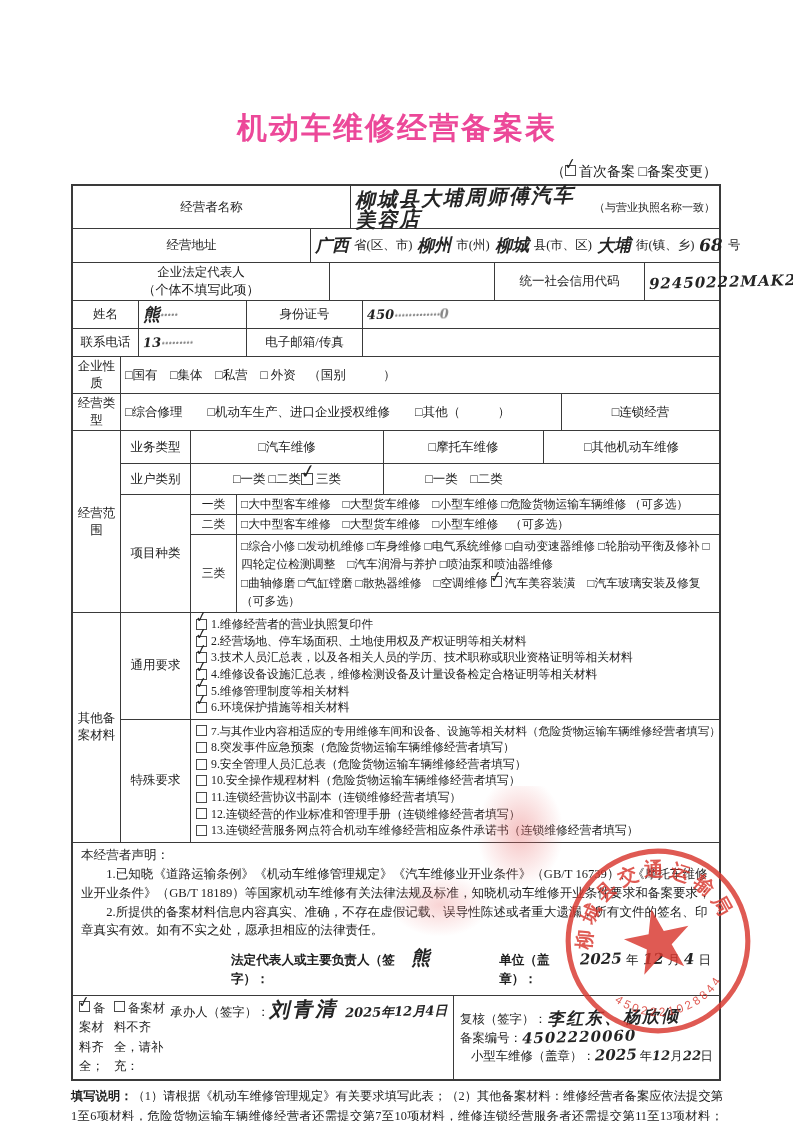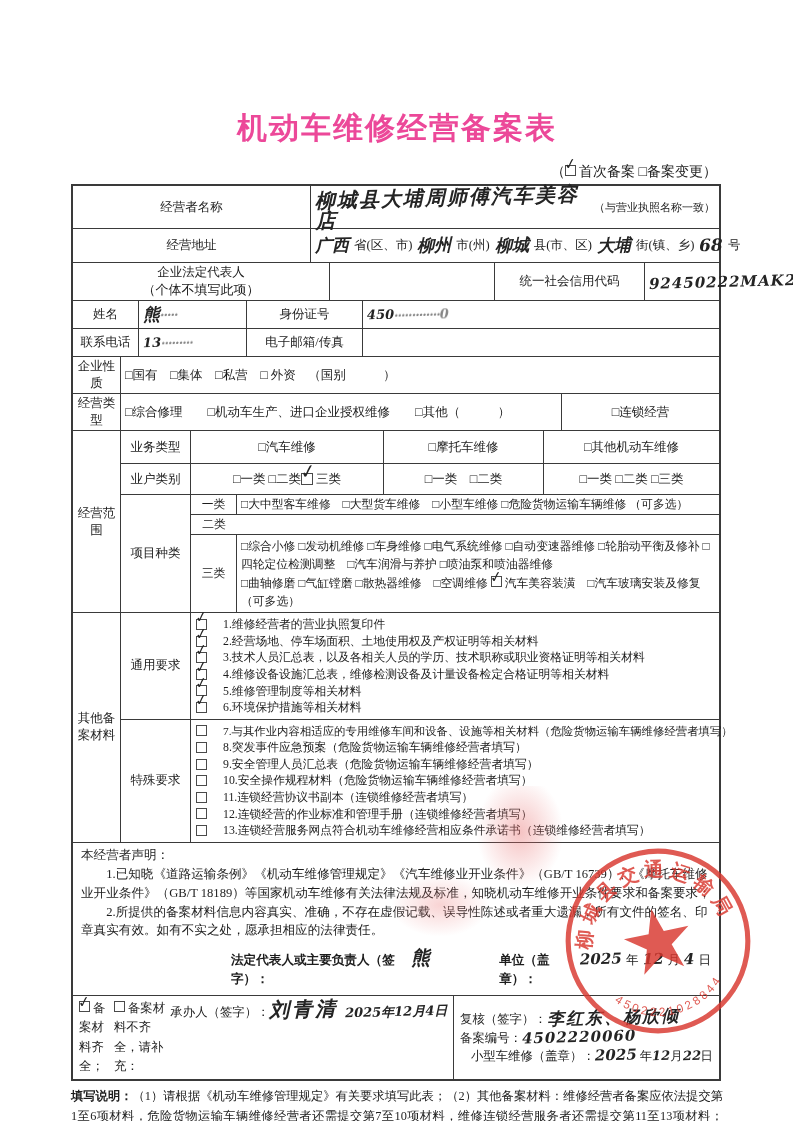--- a/index.html
+++ b/index.html
@@ -33,21 +33,21 @@
   .chk.big.on::after{font-size:19px;top:-14px;}
   
   .hw{font-style:italic;font-weight:700;color:#242424;display:inline-block;transform:rotate(-1.5deg);
       font-family:"DejaVu Serif",serif;line-height:1;}
   .hw-xl{font-size:20px;letter-spacing:2px;}
   .hw-lg{font-size:17px;}
   .hw-md{font-size:15px;}
   .hw-sm{font-size:13px;}
   .scrib{opacity:.55;filter:blur(.4px);letter-spacing:-1px;}
   
-  .mat{display:flex;align-items:center;line-height:16.6px;white-space:nowrap;font-size:11.8px;gap:12px;}
+  .mat{display:flex;align-items:center;line-height:16.6px;white-space:nowrap;font-size:11.8px;}
   .mat .chk{margin-right:4px;}
   
   .decl{display:block;padding:3px 8px 4px 8px;font-size:12.6px;line-height:1.5;}
   .decl p{margin:0;text-indent:2em;}
   .decl .t{text-indent:0;font-weight:400;}
   .signline{display:flex;align-items:baseline;margin:8px 0 2px 150px;gap:4px;}
   
   .bleft{align-items:flex-start;justify-content:center;line-height:1.55;
          font-size:12.4px;padding:3px 6px;width:381px;}
   .bright{flex-direction:column;align-items:flex-start;justify-content:center;line-height:1.5;
@@ -75,21 +75,21 @@
     <h1 class="title">机动车维修经营备案表</h1>
 
     <div class="filing-line">
       <span>（</span><span class="chk on"></span><span>首次备案</span>
       <span>□备案变更</span><span>）</span>
     </div>
 
     <div class="ftable">
 
       <div class="tr" style="min-height:38px">
-        <div class="c lbl" style="width:238px">经营者名称</div>
+        <div class="c lbl" style="width:278px">经营者名称</div>
         <div class="c left grow">
           <span class="hw hw-xl">柳城县大埔周师傅汽车美容店</span>
           <span class="sp"></span>
           <span class="note">（与营业执照名称一致）</span>
         </div>
       </div>
 
       <div class="tr" style="min-height:34px">
         <div class="c lbl" style="width:238px">经营地址</div>
         <div class="c left grow nowrap" style="gap:5px">
@@ -165,31 +165,31 @@
             <div class="c grow">□其他机动车维修</div>
           </div>
           <div class="subtr" style="min-height:30px">
             <div class="c lbl" style="width:70px">业户类别</div>
             <div class="c" style="width:193px">
               <span>□一类 □二类 </span>
               <span class="chk big on"></span>
               <span>三类</span>
             </div>
             <div class="c" style="width:160px">□一类　□二类</div>
-            <div class="c grow">□一类 □二类 □三类</div>
           </div>
           <div class="subtr">
             <div class="c lbl" style="width:70px">项目种类</div>
             <div class="vcol">
               <div class="subtr" style="min-height:19px">
                 <div class="c lbl" style="width:46px;font-size:11.8px">一类</div>
                 <div class="c left grow nowrap" style="font-size:11.8px">□大中型客车维修　□大型货车维修　□小型车维修 □危险货物运输车辆维修 （可多选）</div>
               </div>
               <div class="subtr" style="min-height:19px">
                 <div class="c lbl" style="width:46px;font-size:11.8px">二类</div>
+                <div class="c left grow nowrap" style="font-size:11.8px">□大中型客车维修　□大型货车维修　□小型车维修　（可多选）</div>
               </div>
               <div class="subtr">
                 <div class="c lbl" style="width:46px;font-size:11.8px">三类</div>
                 <div class="c left grow" style="font-size:11.8px;display:block;padding:2px 4px;line-height:1.55">
                   <span>□综合小修 □发动机维修 □车身维修 □电气系统维修 □自动变速器维修 □轮胎动平衡及修补 □四轮定位检测调整　□汽车润滑与养护 □喷油泵和喷油器维修</span><br>
                   <span>□曲轴修磨 □气缸镗磨 □散热器维修　□空调维修 </span><span class="chk on"></span><span>汽车美容装潢</span><span>　□汽车玻璃安装及修复　（可多选）</span>
                 </div>
               </div>
             </div>
           </div>

